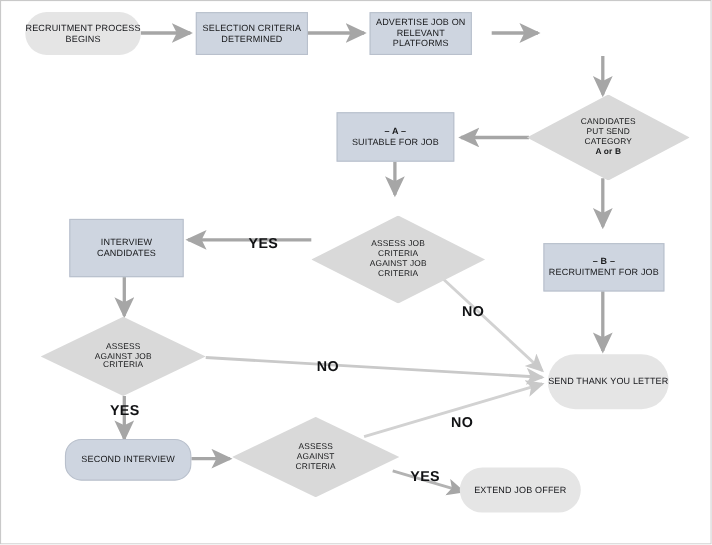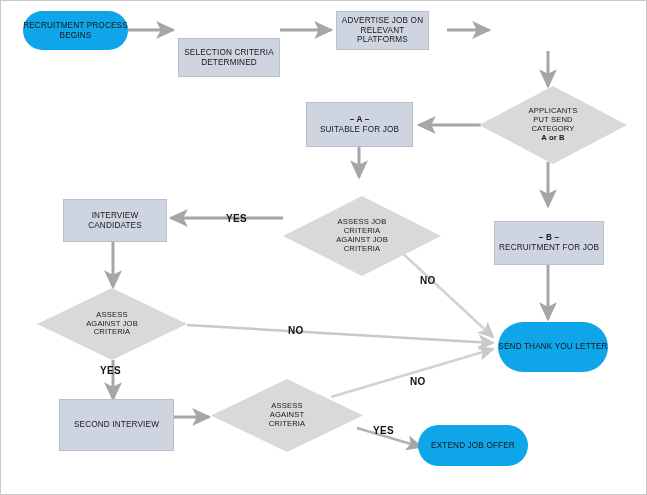--- a/index.html
+++ b/index.html
@@ -37,36 +37,36 @@
   }
   .node .txt { display: block; width: 100%; }
   
   .rect {
     background: #ced5e0;
     border: 1px solid #b9c0cc;
     font-size: 8.2px;
   }
   
   .pill {
-    background: #0ea5e9;
+    background: #e5e5e5;
     border-radius: 999px;
     font-size: 8.2px;
     color: #15161a;
   }
   
   .diamond {
     background: #d9d9d9;
     font-size: 7.6px;
     clip-path: polygon(50% 0%, 100% 50%, 50% 100%, 0% 50%);
   }
   .diamond .txt { padding: 0 18%; }
   .bold { font-weight: bold; }
   .edge-label {
     position: absolute;
-    font-size: 10px;
+    font-size: 13px;
     font-weight: bold;
     color: #111214;
     letter-spacing: .3px;
     white-space: nowrap;
   }
 </style>
 </head>
 <body>
 
 <div id="canvas">
@@ -117,32 +117,32 @@
     <g stroke="#b3b3b3" stroke-width="2.6" fill="none" marker-end="url(#ah)">
 
       <path d="M356,427 L420,446"></path>
     </g>
   </svg>
 
   <div class="node pill" style="left:22px; top:10px; width:105px; height:39px;">
     <span class="txt">RECRUITMENT PROCESS BEGINS</span>
   </div>
 
-  <div class="node rect" style="left:177px; top:10px; width:102px; height:39px;margin-top:27px;">
+  <div class="node rect" style="left:177px; top:10px; width:102px; height:39px;">
     <span class="txt">SELECTION CRITERIA DETERMINED</span>
   </div>
 
   <div class="node rect" style="left:335px; top:10px; width:93px; height:39px;text-align:center;">
     <span class="txt">ADVERTISE JOB ON RELEVANT PLATFORMS</span>
   </div>
 
 
   <div class="node diamond" style="left:478px; top:85px; width:148px; height:78px;">
     <span class="txt">
-      <span>APPLICANTS</span><br>
+      <span>CANDIDATES</span><br>
       <span>PUT SEND</span><br>
       <span>CATEGORY</span><br>
       <span class="bold">A or B</span>
     </span>
   </div>
 
   <div class="node rect" style="left:305px; top:101px; width:107px; height:45px;">
     <span class="txt">
       <span class="bold">– A –</span><br>
       <span>SUITABLE FOR JOB</span>
@@ -158,33 +158,33 @@
 
   <div class="node diamond" style="left:282px; top:195px; width:158px; height:80px;">
     <span class="txt">
       <span>ASSESS JOB</span><br>
       <span>CRITERIA</span><br>
       <span>AGAINST JOB</span><br>
       <span>CRITERIA</span>
     </span>
   </div>
 
-  <div class="node rect" style="left:62px; top:198px; width:104px; height:43px;">
+  <div class="node rect" style="left:62px; top:198px; width:104px; height:53px;">
     <span class="txt">INTERVIEW CANDIDATES</span>
   </div>
 
   <div class="node diamond" style="left:36px; top:287px; width:150px; height:72px;">
     <span class="txt">
       <span>ASSESS</span><br>
       <span>AGAINST JOB</span><br>
       <span>CRITERIA</span>
     </span>
   </div>
 
-  <div class="node rect" style="left:58px; top:398px; width:115px; height:52px;">
+  <div class="node rect" style="left:58px; top:398px; width:115px; height:38px;border-radius:15px;">
     <span class="txt">SECOND INTERVIEW</span>
   </div>
 
   <div class="node diamond" style="left:210px; top:378px; width:152px; height:73px;">
     <span class="txt">
       <span>ASSESS</span><br>
       <span>AGAINST</span><br>
       <span>CRITERIA</span>
     </span>
   </div>

